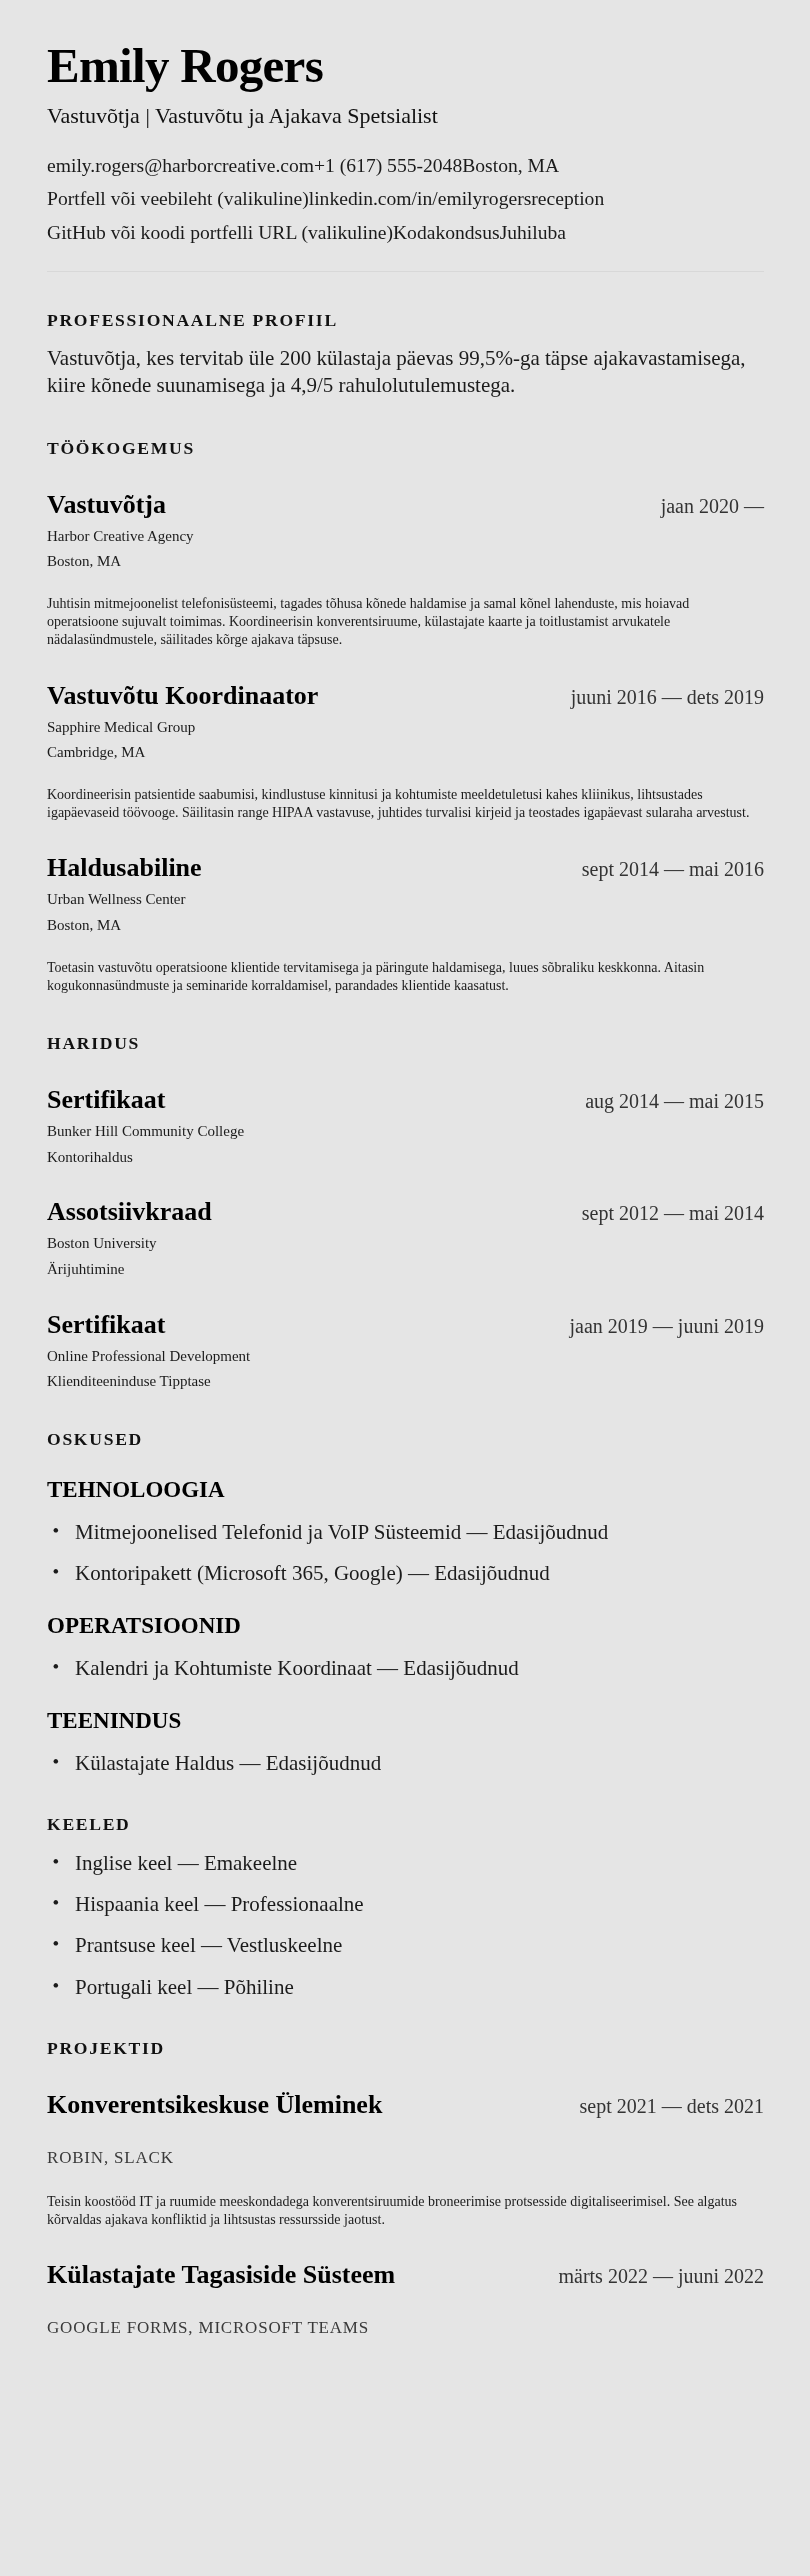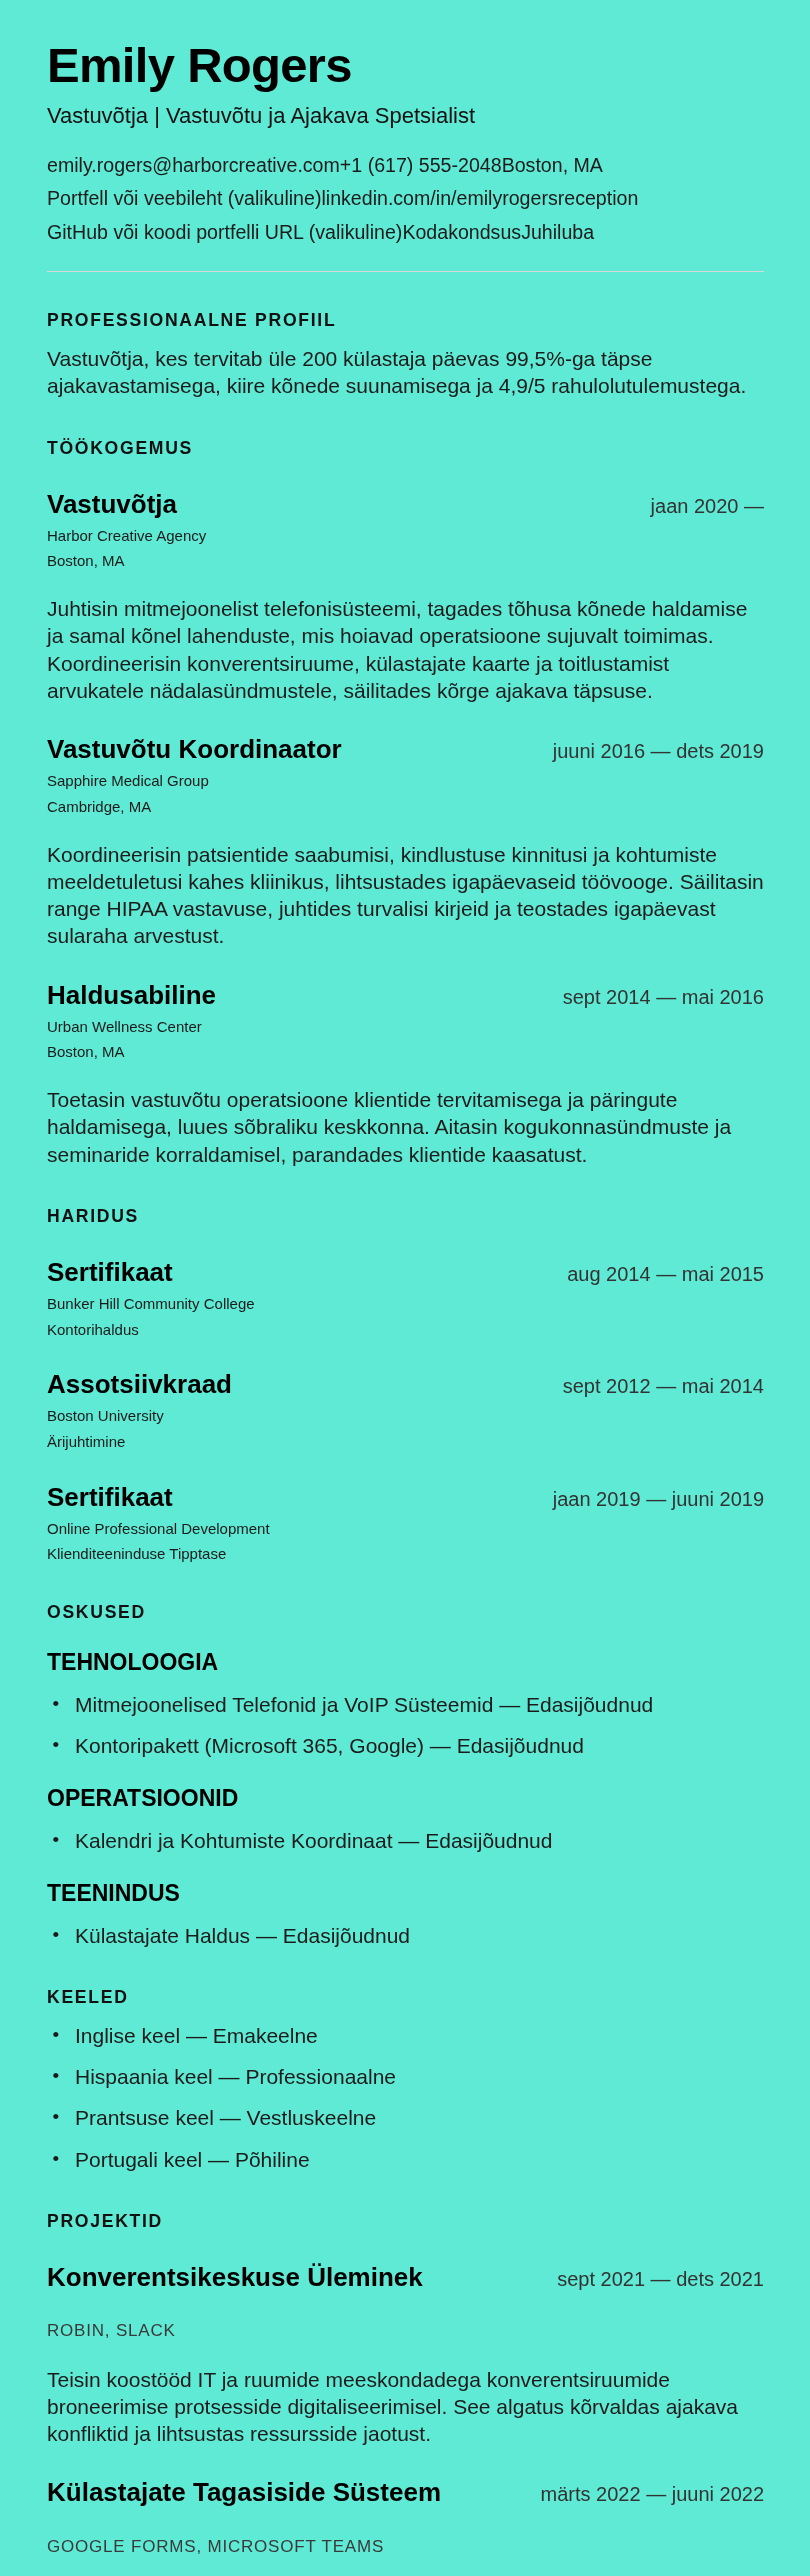--- a/index.html
+++ b/index.html
@@ -2,24 +2,24 @@
 <html style="font-size:10.8px"><head>
 <meta charset="utf-8">
 <style>
   * { box-sizing: border-box; }
   html, body { margin: 0; padding: 0; background: #ffffff; }
   .page {
     width: 811px;
     height: 2576px;
     margin: 0 auto;
     padding: 39px 47px 0 47px;
-    font-family: Liberation Sans, sans-serif;
+    font-family: Liberation Serif, serif;
     color: #1b1b1b;
     overflow: hidden;
-    background: #5eead4;
+    background: #e5e5e5;
   }
 
   
   .name {
     font-size: 49px;
     font-weight: 700;
     color: #000000;
     margin: 0;
     line-height: 1.1;
     letter-spacing: -0.7px;
@@ -78,21 +78,21 @@
     color: #333333;
     white-space: nowrap;
   }
   .entry-sub {
     font-size: 15px;
     margin-top: 6.8px;
     color: #1b1b1b;
     line-height: 1.25;
   }
   .entry-desc {
-    font-size: 21px;
+    font-size: 14px;
     line-height: 1.3;
     margin: 24px 0 0 0;
     color: #1b1b1b;
   }
   .meta {
     font-size: 17px;
     letter-spacing: 0.8px;
     color: #3a3a3a;
     margin-top: 28px;
     line-height: 1.2;

